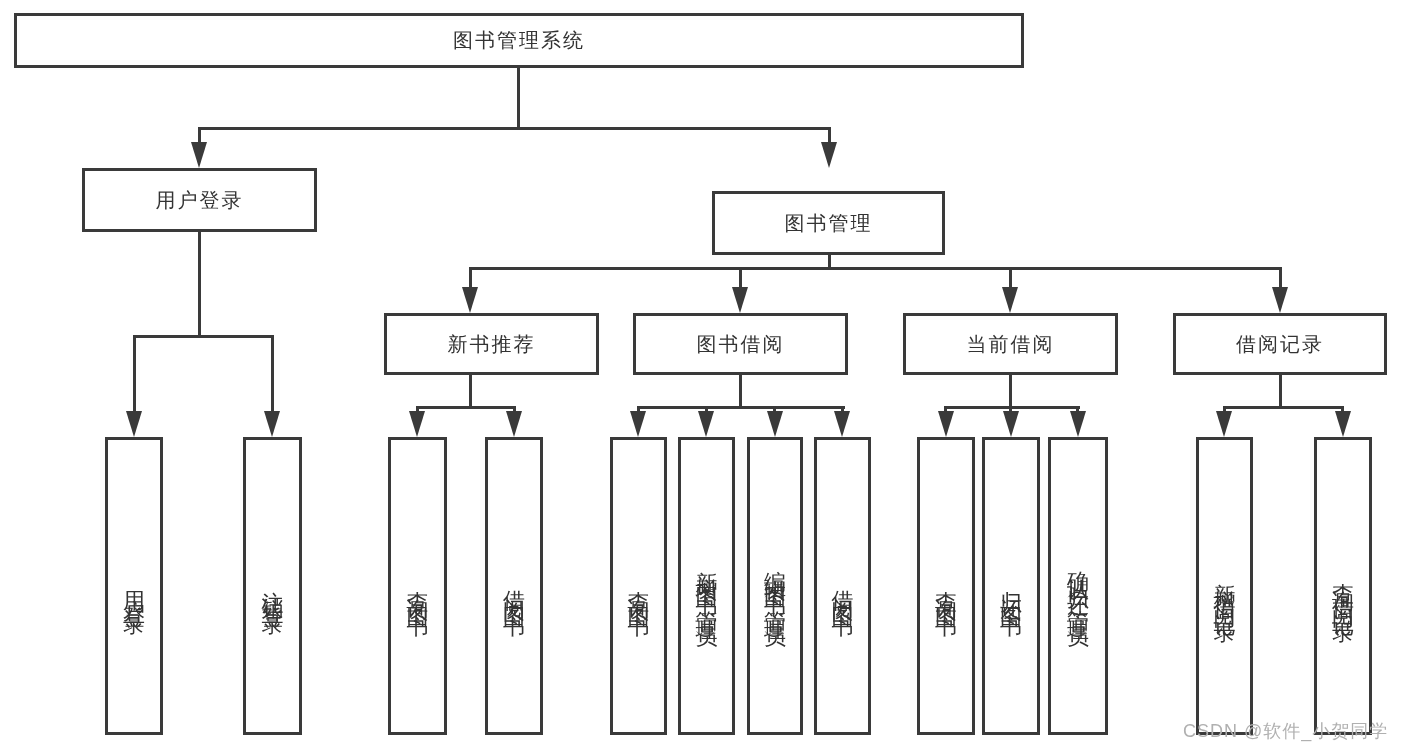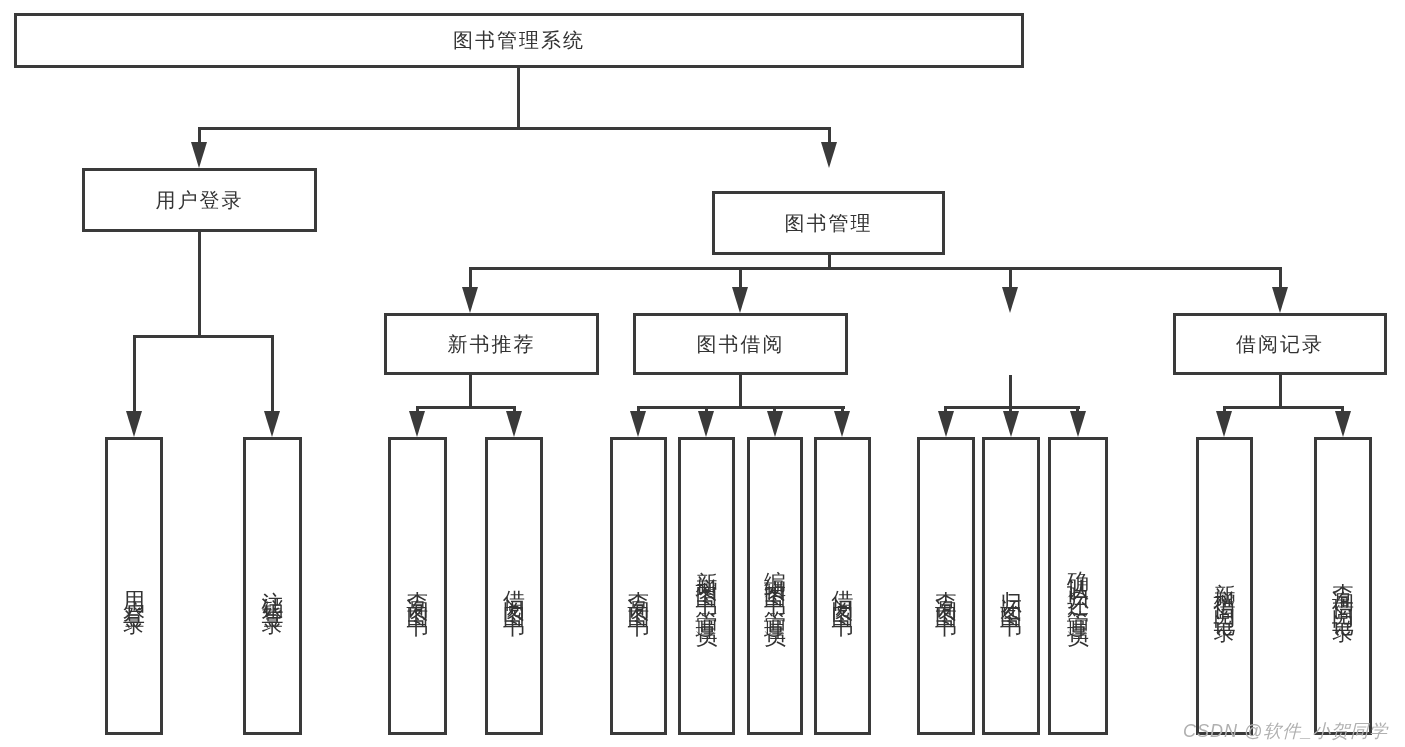--- a/index.html
+++ b/index.html
@@ -50,21 +50,20 @@
   }
   .watermark {
     position: absolute;
     left: 1183px;
     top: 719px;
     font-size: 18px;
     color: #b0b0b0;
     letter-spacing: 1px;
     white-space: nowrap;
     z-index: 3;
-    font-style: italic;
   }
 </style>
 </head>
 <body>
 
 <div class="canvas">
 
   <div class="box" style="left:14px; top:13px; width:1010px; height:55px;">图书管理系统</div>
 
   <div class="vline" style="left:517px; top:68px; height:60px;"></div>
@@ -90,20 +89,21 @@
   <div class="arrow" style="left:462px; top:287px;"></div>
   <div class="vline" style="left:739px; top:267px; height:22px;"></div>
   <div class="arrow" style="left:732px; top:287px;"></div>
   <div class="vline" style="left:1009px; top:267px; height:22px;"></div>
   <div class="arrow" style="left:1002px; top:287px;"></div>
   <div class="vline" style="left:1279px; top:267px; height:22px;"></div>
   <div class="arrow" style="left:1272px; top:287px;"></div>
 
   <div class="box" style="left:363px; top:313px; width:215px; height:62px;margin-left:21px;">新书推荐</div>
   <div class="box" style="left:633px; top:313px; width:215px; height:62px;">图书借阅</div>
+  <div class="box" style="left:903px; top:313px; width:215px; height:62px;">当前借阅</div>
   <div class="box" style="left:1173px; top:313px; width:214px; height:62px;">借阅记录</div>
 
   <div class="vline" style="left:469px; top:375px; height:31px;"></div>
   <div class="hline" style="left:416px; top:406px; width:100px;"></div>
   <div class="vline" style="left:416px; top:406px; height:8px;"></div>
   <div class="arrow" style="left:409px; top:411px;"></div>
   <div class="vline" style="left:513px; top:406px; height:8px;"></div>
   <div class="arrow" style="left:506px; top:411px;"></div>
 
   <div class="vline" style="left:739px; top:375px; height:31px;"></div>

